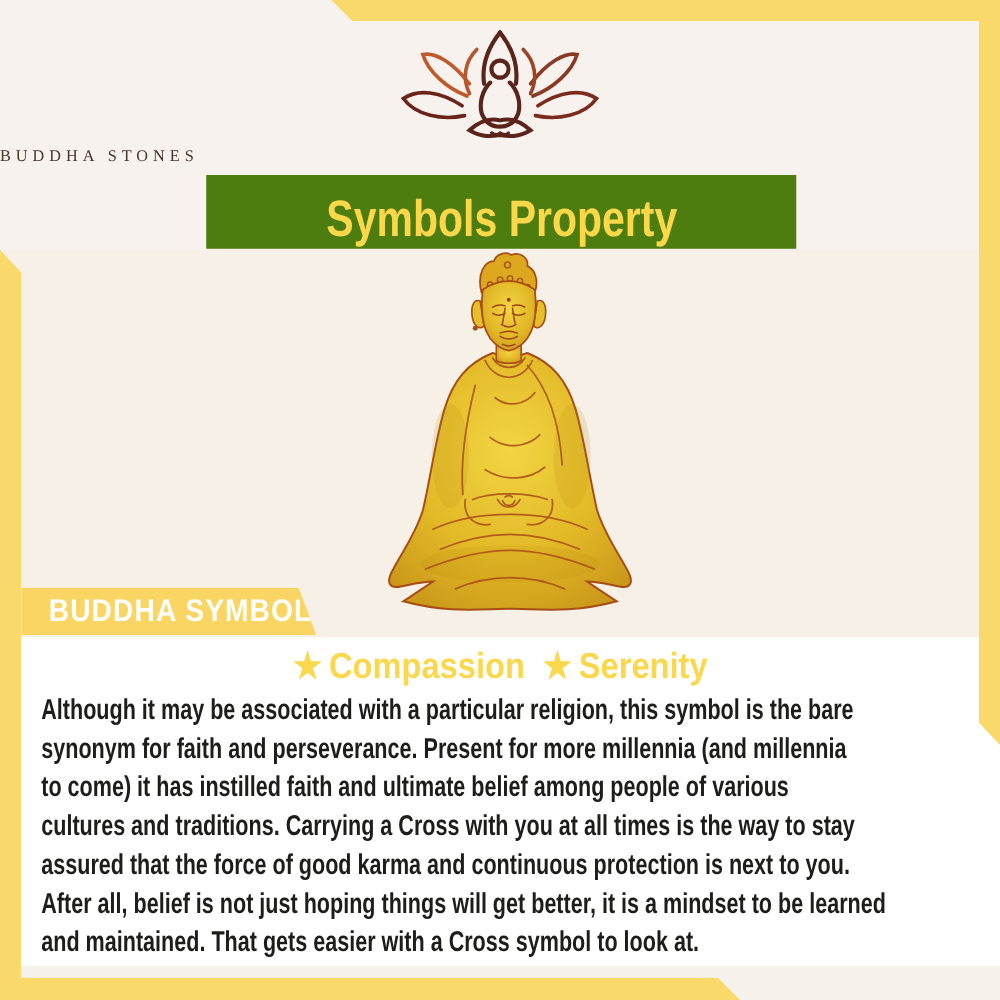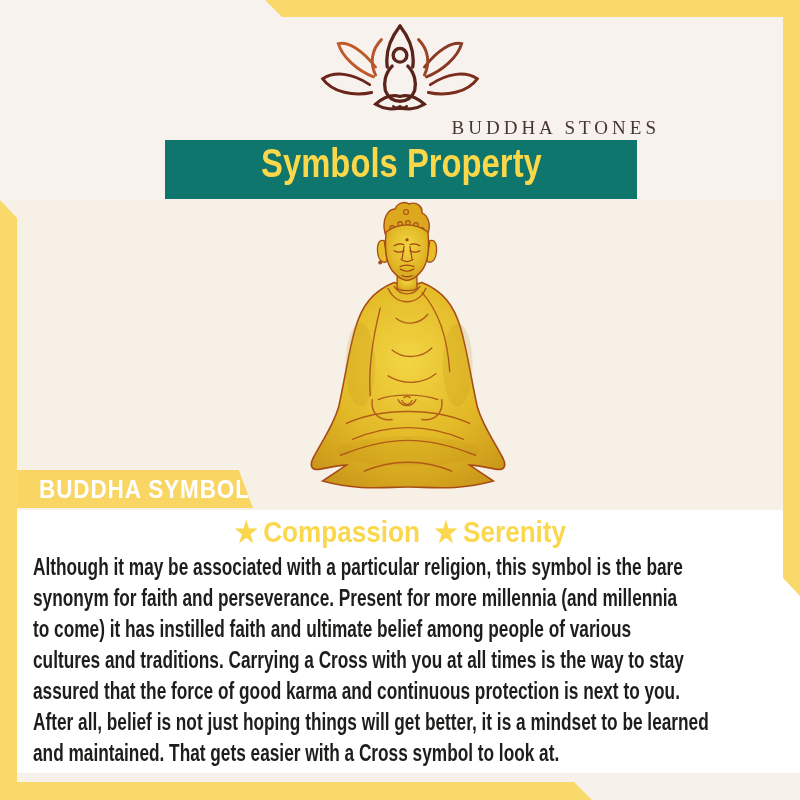--- a/index.html
+++ b/index.html
@@ -2,39 +2,39 @@
 <html><head>
 <meta charset="utf-8">
 <style>
   html,body{margin:0;padding:0;background:#e9e4dc;}
   .canvas{
     position:relative;width:800px;height:800px;overflow:hidden;
     background:#f7f2ed;font-family:"Liberation Sans",sans-serif;
   }
   
   .section-top{position:absolute;left:0;top:0;width:800px;height:200px;background:#f7f2ee;}
-  .title-strip{position:absolute;left:165px;top:140px;width:472px;height:59px;background:#0f766e;
-    display:flex;align-items:flex-start;justify-content:center;}
+  .title-strip{position:absolute;left:165px;top:140px;width:472px;height:59px;background:#4d7c0f;
+    display:flex;align-items:flex-end;justify-content:center;}
   .section-mid{position:absolute;left:0;top:200px;width:800px;height:310px;background:#f6f0e7;}
   .section-white{position:absolute;left:0;top:510px;width:800px;height:263px;background:#ffffff;}
   .section-bottom{position:absolute;left:0;top:773px;width:800px;height:27px;background:#f6f1ea;}
 
   
   .ribbon{position:absolute;background:#fad96b;}
   .ribbon-top{left:265px;top:0;width:535px;height:17px;
     clip-path:polygon(0 0,535px 0,535px 17px,17px 17px);}
   .ribbon-right{right:0;top:0;width:17px;height:596px;
     clip-path:polygon(0 0,17px 0,17px 596px,0 578px);}
   .ribbon-left{left:0;top:200px;width:17px;height:600px;
     clip-path:polygon(0 0,17px 18px,17px 600px,0 600px);}
   .ribbon-bottom{left:0;top:782px;width:592px;height:18px;
     clip-path:polygon(0 0,574px 0,592px 18px,0 18px);}
   .logo-svg{position:absolute;left:315px;top:24px;width:170px;height:90px;}
-  .brand-name{position:absolute;left:0;top:117px;width:660px;text-align:right;
-    font-family:"Liberation Serif",serif;font-size:19px;letter-spacing:4px;
+  .brand-name{position:absolute;left:0;top:117px;width:660px;text-align:left;
+    font-family:"Liberation Serif",serif;font-size:13px;letter-spacing:4px;
     color:#463630;font-weight:500;}
 
   
   .main-title{font-size:41px;font-weight:800;color:#fbd74a;white-space:nowrap;
     display:inline-block;transform:scaleX(0.8);letter-spacing:0;}
 
   
   .buddha-svg{position:absolute;left:300px;top:201px;width:216px;height:288px;}
 
   

